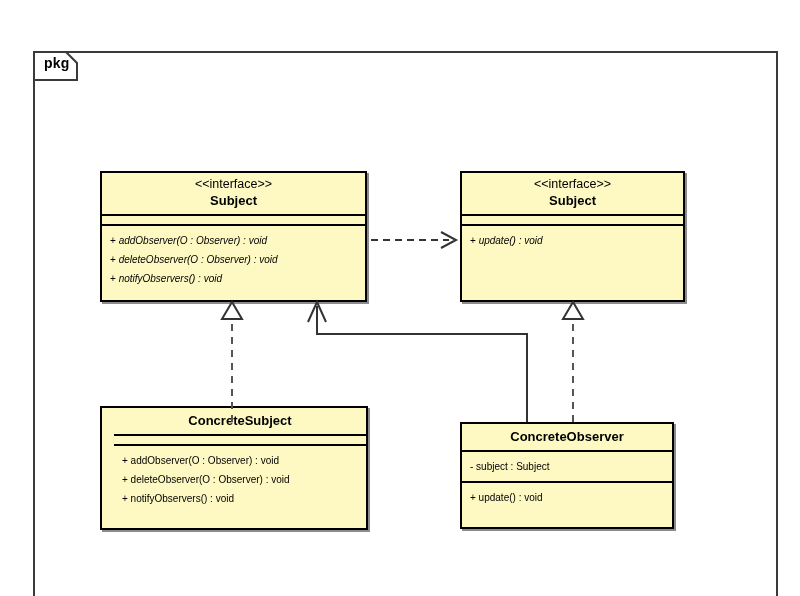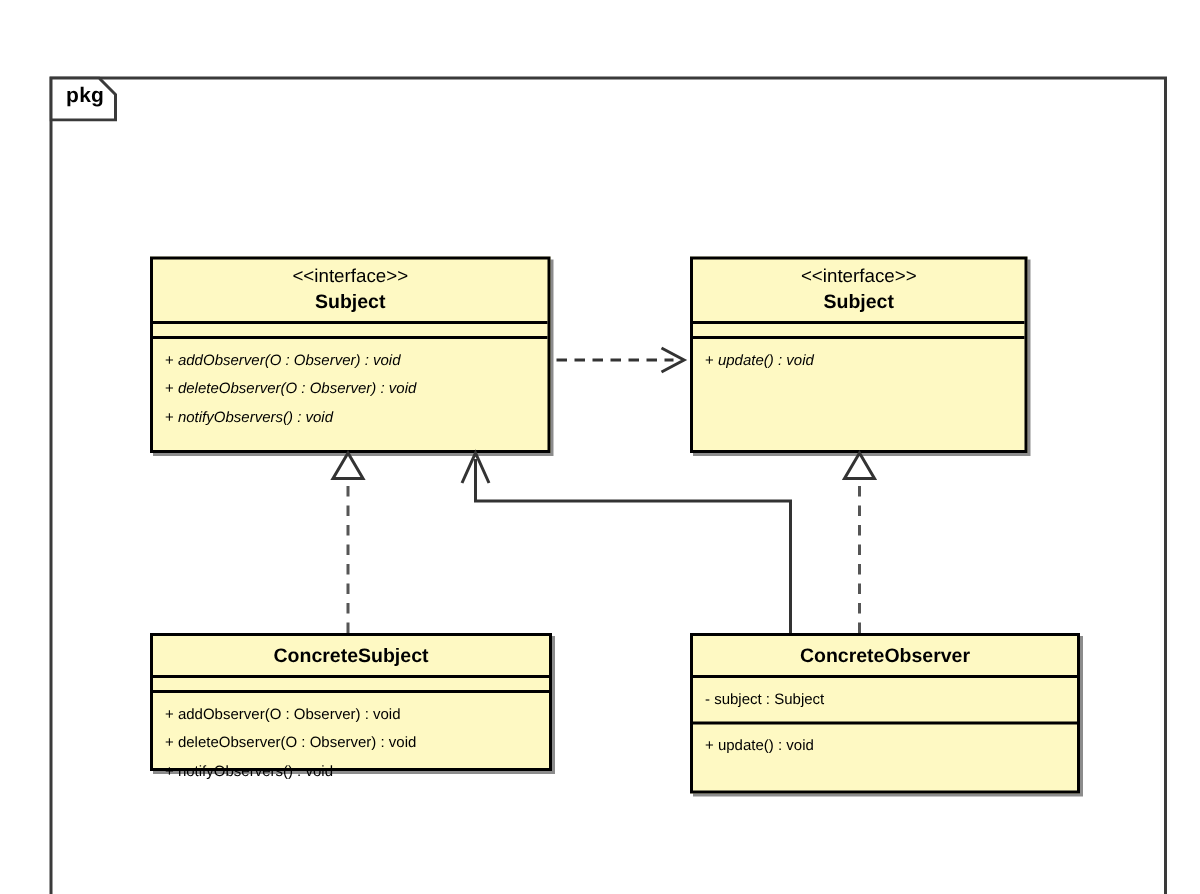--- a/index.html
+++ b/index.html
@@ -100,22 +100,22 @@
   .member.italic {
     font-style: italic;
   }
   .member .sigil {
     font-style: normal;
   }
 
   
   #box-subject        { left: 100px; top: 137px; width: 267px; height: 131px; }
   #box-observer       { left: 460px; top: 137px; width: 225px; height: 131px; }
-  #box-concretesubject{ left: 100px; top: 388px; width: 268px; height: 92px; }
-  #box-concreteobserver{left: 460px; top: 388px; width: 260px; height: 107px; }
+  #box-concretesubject{ left: 100px; top: 372px; width: 268px; height: 124px; padding-left: 12px; }
+  #box-concreteobserver{left: 460px; top: 388px; width: 214px; height: 107px; }
 
   #box-observer .op-comp { min-height: 52px; }
   #box-concreteobserver .op-comp { min-height: 40px; }
 
   
   #connectors {
     position: absolute;
     left: 0; top: 0;
     width: 800px;
     height: 596px;

